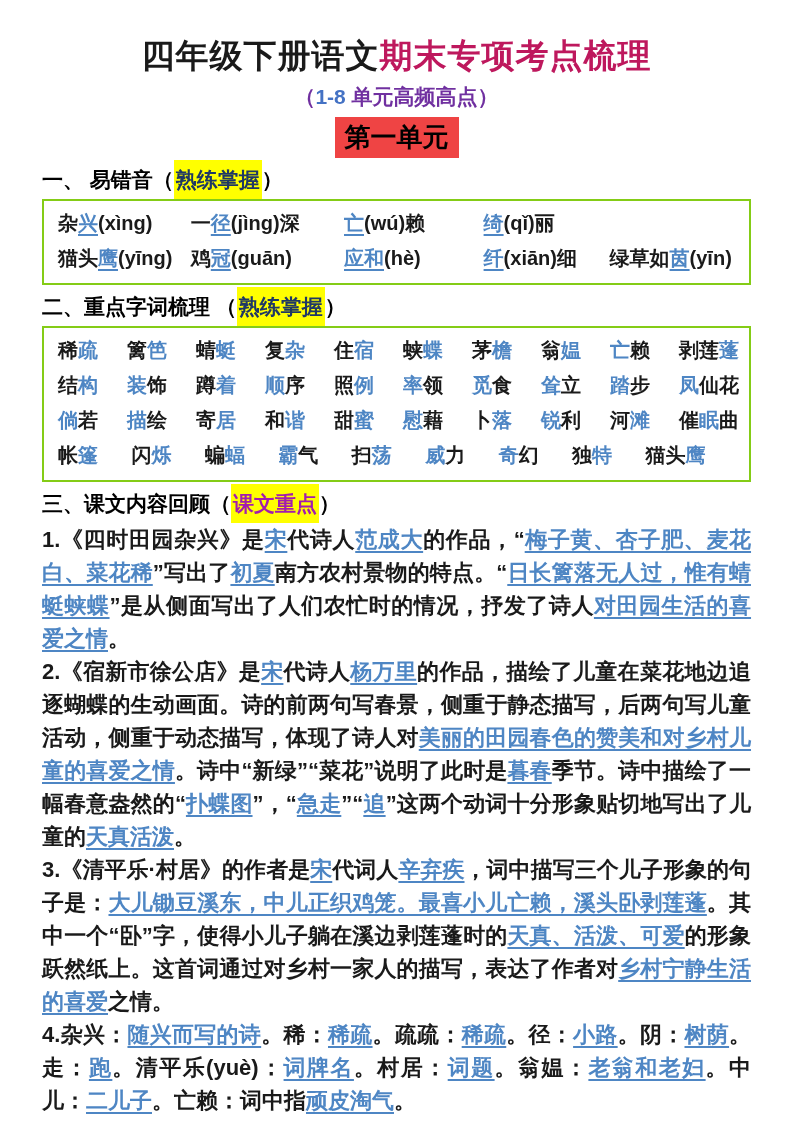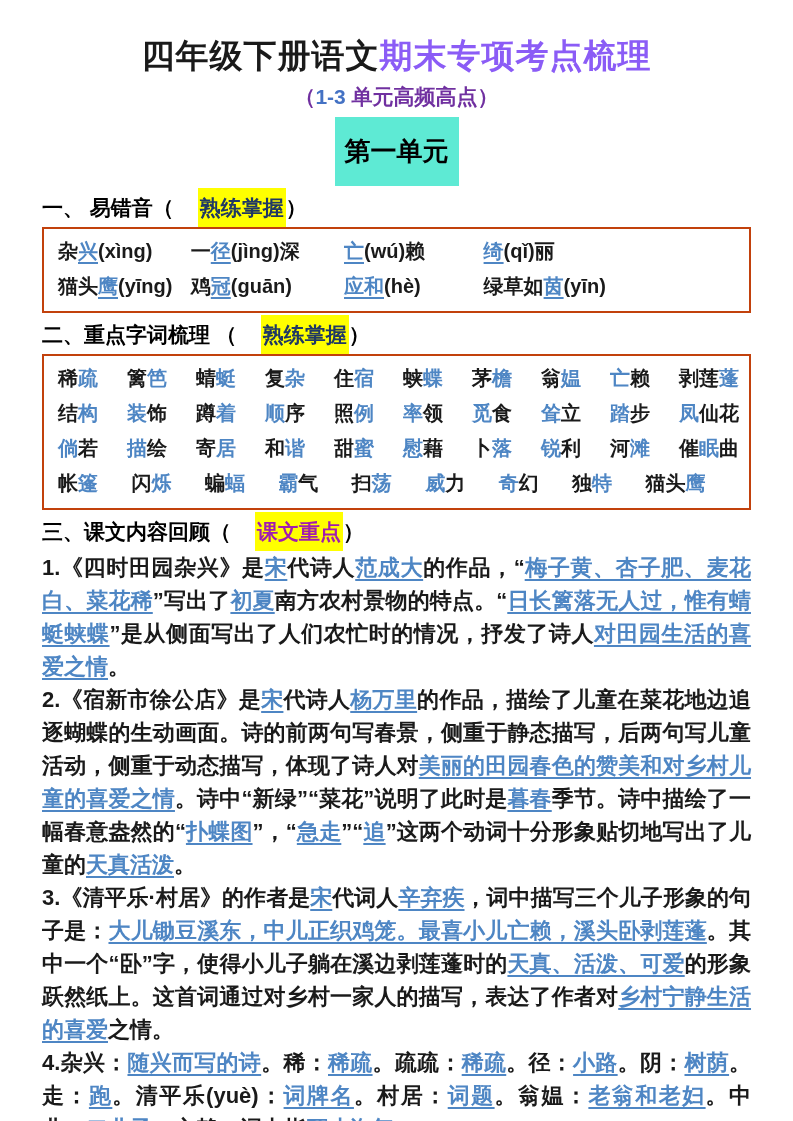--- a/index.html
+++ b/index.html
@@ -5,66 +5,67 @@
   * { box-sizing: border-box; }
   html,body { margin:0; padding:0; background:#ffffff; }
   body {
     width:793px; height:1121px; overflow:hidden;
     font-family:"Liberation Sans","DejaVu Sans",sans-serif;
     color:#1a1a1a;
   }
   .page { padding:26px 42px 0 42px; }
 
   .title { text-align:center; font-size:33px; font-weight:bold; margin:8px 0 4px 0; letter-spacing:1px; }
-  .title .red { color:#8b5cf6; }
+  .title .red { color:#be185d; }
   .subtitle { text-align:center; font-size:21px; font-weight:bold; color:#7030a0; margin:2px 0 6px 0; }
   .subtitle .num { color:#4472c4; }
   .unit-wrap { text-align:center; margin:6px 0 8px 0; }
-  .unit { display:inline-block; background:#5eead4; color:#000; font-size:26px; font-weight:bold; padding:17px 10px; }
+  .unit { display:inline-block; background:#ef4444; color:#000; font-size:26px; font-weight:bold; padding:3px 10px; }
 
   .sec-heading { font-size:21px; font-weight:bold; color:#000; margin:4px 0 5px 0; }
-  .hl { background:#ffff00; padding:8px 2px;margin-left:24px; }
+  .hl { background:#ffff00; padding:8px 2px; }
   .hl-navy { color:#1f3864; }
   .hl-red  { color:#a21caf; }
 
-  .box { border:2px solid #c2410c; margin:2px 0 8px 0; padding:5px 10px 7px 14px; }
+  .box { border:2px solid #84cc16; margin:2px 0 8px 0; padding:5px 10px 7px 14px; }
 
   .prow { display:grid; grid-template-columns:19.5% 22.5% 20.5% 18.5% 19%; font-size:20px; font-weight:600; line-height:35px; }
   .wrow { display:grid; grid-template-columns:repeat(10,auto); justify-content:space-between; font-size:20px; font-weight:600; line-height:35px; }
 
   .blue   { color:#4e86c4; }
   .blue-u { color:#4e86c4; text-decoration:underline; text-decoration-color:#4e86c4;
             text-decoration-thickness:1.5px; text-underline-offset:4px; }
 
   #paragraphs p { font-size:22px; line-height:33px; font-weight:600; text-align:justify; margin:0; }
 </style>
 </head>
 <body>
 
 <div class="page">
 
   <h1 class="title"><span>四年级下册语文</span><span class="red">期末专项考点梳理</span></h1>
 
-  <div class="subtitle"><span>（</span><span class="num">1-3 </span><span>单元高频高点</span><span>）</span></div>
+  <div class="subtitle"><span>（</span><span class="num">1-8 </span><span>单元高频高点</span><span>）</span></div>
 
   <div class="unit-wrap"><span class="unit">第一单元</span></div>
 
   <div class="sec-heading"><span>一、 易错音（</span><span class="hl hl-navy">熟练掌握</span><span>）</span></div>
 
   <div class="box" id="pinyin-table">
       <div class="prow">
         <span><span>杂</span><span class="blue-u">兴</span><span>(xìng)</span></span>
         <span><span>一</span><span class="blue-u">径</span><span>(jìng)深</span></span>
         <span><span class="blue-u">亡</span><span>(wú)赖</span></span>
         <span><span class="blue-u">绮</span><span>(qǐ)丽</span></span>
       </div>
       <div class="prow">
         <span><span>猫头</span><span class="blue-u">鹰</span><span>(yīng)</span></span>
         <span><span>鸡</span><span class="blue-u">冠</span><span>(guān)</span></span>
         <span><span class="blue-u">应和</span><span>(hè)</span></span>
+        <span><span class="blue-u">纤</span><span>(xiān)细</span></span>
         <span><span>绿草如</span><span class="blue-u">茵</span><span>(yīn)</span></span>
       </div>
     </div>
 
   <div class="sec-heading"><span>二、重点字词梳理 （</span><span class="hl hl-navy">熟练掌握</span><span>）</span></div>
 
   <div class="box" id="words-table">
       <div class="wrow">
         <span><span>稀</span><span class="blue">疏</span></span>
         <span><span>篱</span><span class="blue">笆</span></span>

